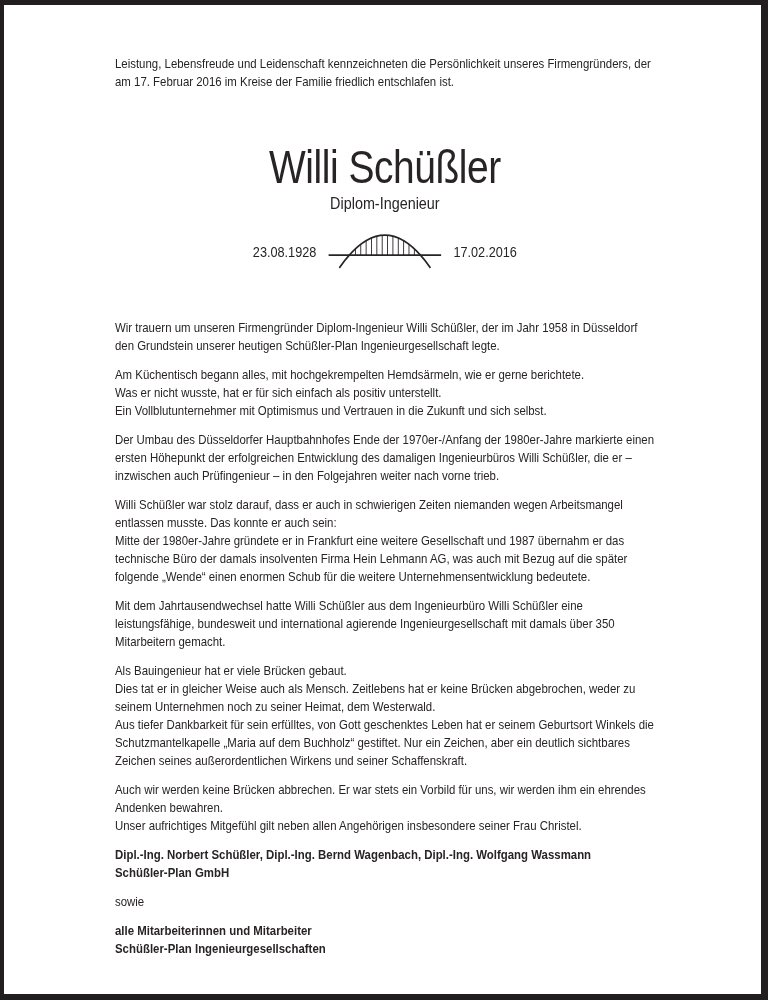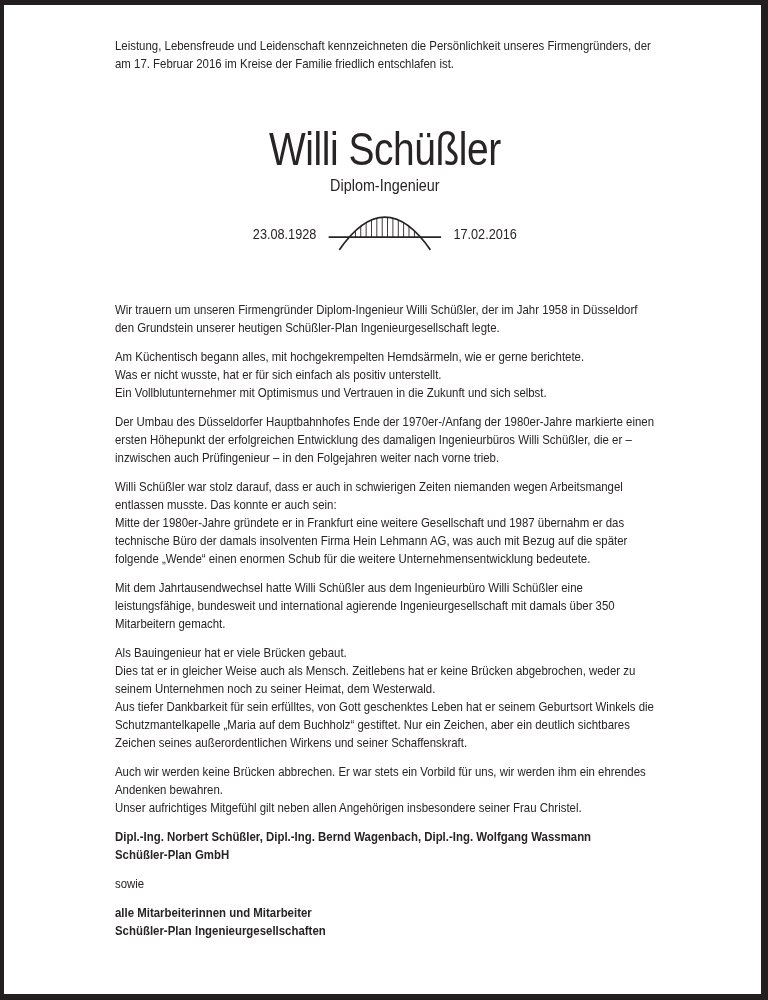--- a/index.html
+++ b/index.html
@@ -14,21 +14,21 @@
     box-sizing: border-box;
     background: #ffffff;
     border-style: solid;
     border-color: #221e1f;
     border-width: 5px 7px 6px 4px;
     overflow: hidden;
     font-family: "Liberation Sans", "DejaVu Sans", sans-serif;
     color: #282425;
   }
   .content {
-    padding: 18px 0 0 111px;
+    padding: 36px 0 0 111px;
     overflow: hidden;
   }
   
   .condensed-wrap {
     width: 638px;
     transform: scaleX(0.846);
     transform-origin: 0 0;
   }
   .intro {
     font-size: 13.5px;

